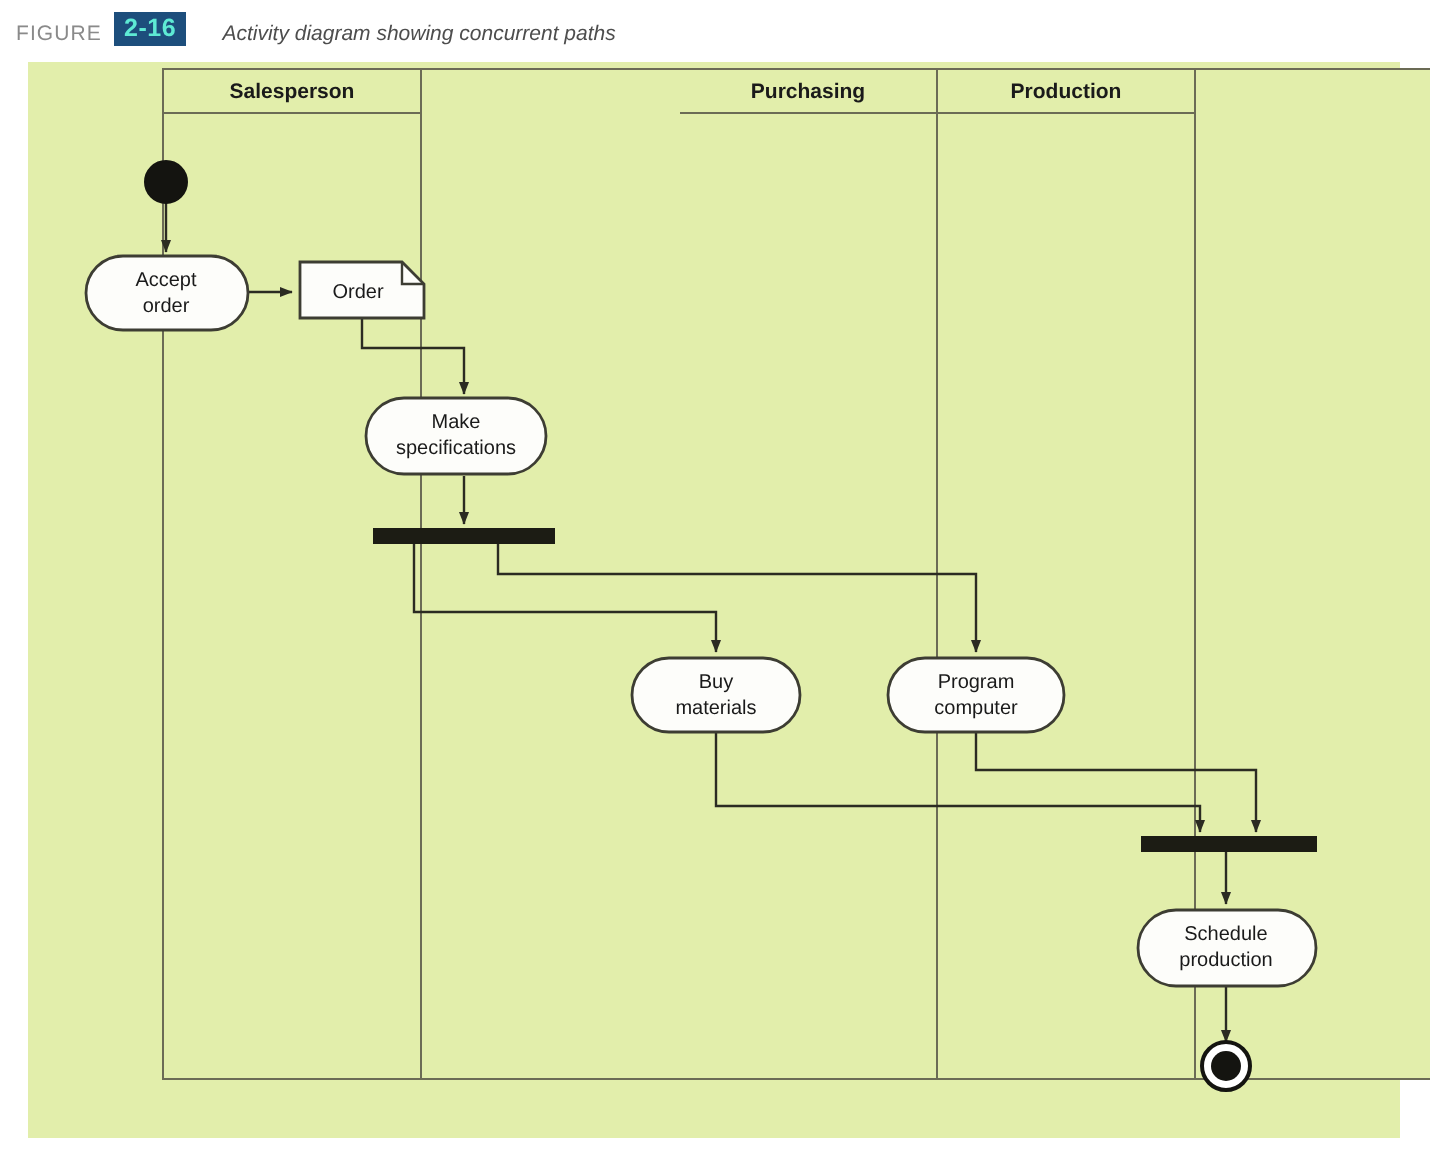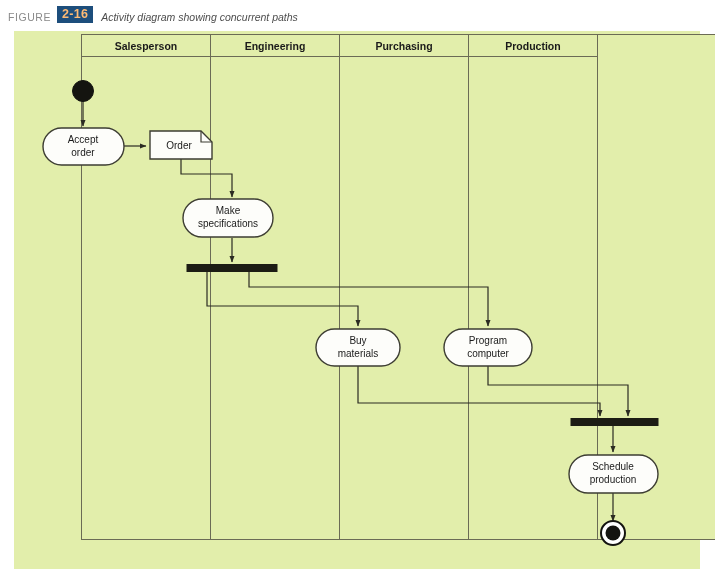--- a/index.html
+++ b/index.html
@@ -27,31 +27,31 @@
     white-space: nowrap;
   }
   #figure-caption .fig-word {
     font-size: 10.5px;
     letter-spacing: .55px;
     color: #8a8a8a;
   }
   #figure-caption .fig-number {
     font-size: 12.5px;
     font-weight: bold;
-    color: #fdba74;
+    color: #5eead4;
     background: #1d4e7c;
     padding: 1px 5px 2px 5px;
     letter-spacing: .3px;
     line-height: 1.15;
   }
   #figure-caption .fig-title {
     font-size: 10.5px;
     font-style: italic;
     color: #4d4d4d;
-    margin-left: 2px;
+    margin-left: 12px;
   }
 
   
   #figure-panel {
     position: absolute;
     left: 14px;
     top: 31px;
     width: 686px;
     height: 538px;
     background: #e2eeab;
@@ -138,23 +138,20 @@
   <span class="fig-number">2-16</span>
   <span class="fig-title">Activity diagram showing concurrent paths</span>
 </div>
 
 <div id="figure-panel">
   <div id="swimlane-table">
 
     <div class="lane-col" style="left:0px;">
       <div class="lane-header">Salesperson</div>
     </div>
-    <div class="lane-col" style="left:129px;">
-      <div class="lane-header">Engineering</div>
-    </div>
     <div class="lane-col" style="left:258px;">
       <div class="lane-header">Purchasing</div>
     </div>
     <div class="lane-col" style="left:387px;">
       <div class="lane-header">Production</div>
     </div>
 
   </div>
 </div>
 

